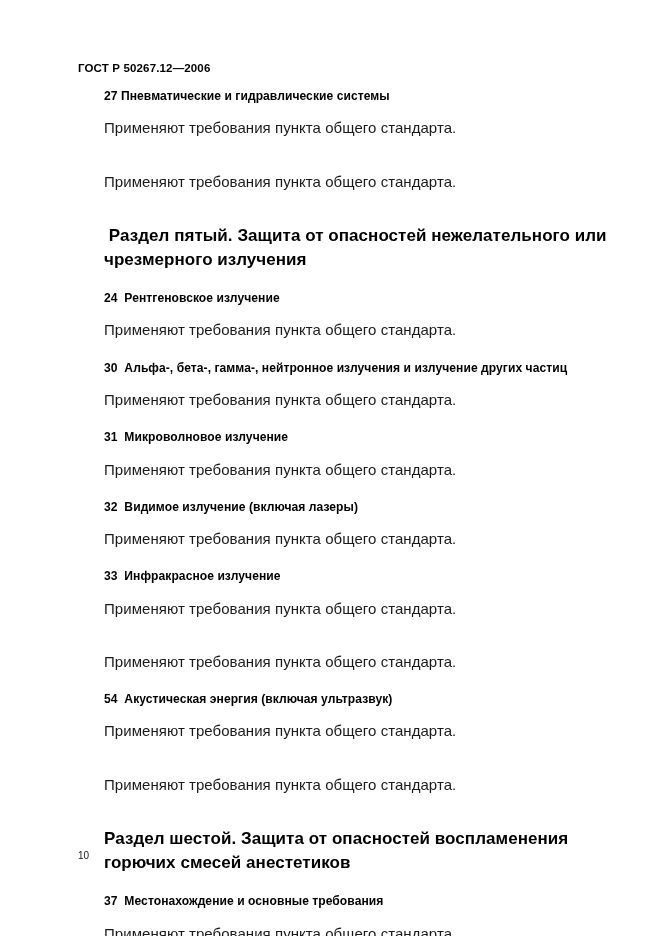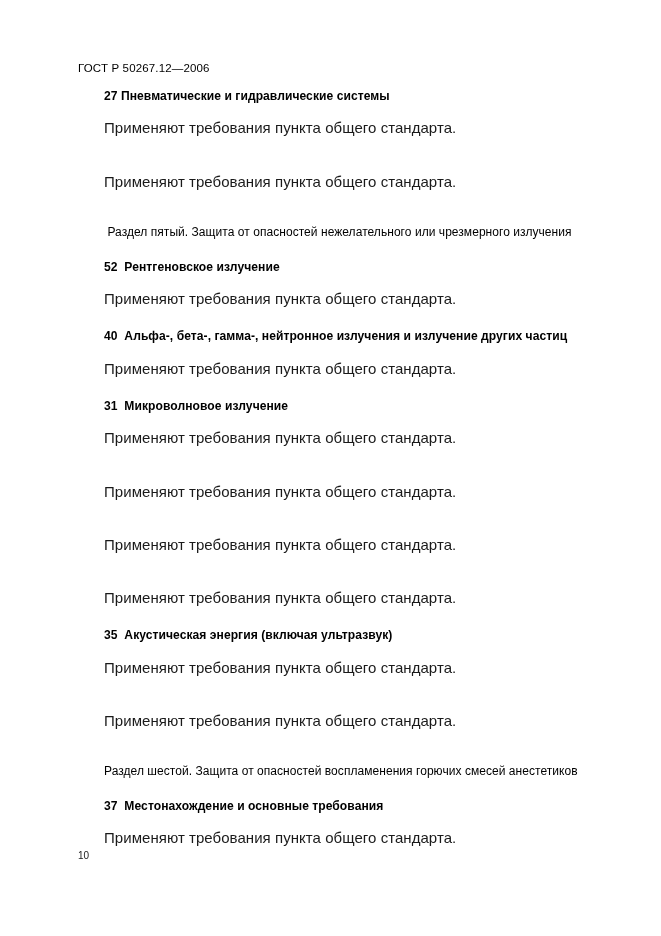--- a/index.html
+++ b/index.html
@@ -19,33 +19,33 @@
     height: 936px;
     background: #ffffff;
     overflow: hidden;
     box-sizing: border-box;
   }
   .doc-header {
     position: absolute;
     left: 78px;
     top: 62px;
     font-size: 11.5px;
-    font-weight: normal;
+    font-weight: bold;
     letter-spacing: 0.15px;
     white-space: nowrap;
   }
   .content {
     position: absolute;
     left: 104px;
     top: 88px;
     width: 520px;
   }
   .part-heading {
-    font-size: 12px;
-    font-weight: normal;
+    font-size: 17px;
+    font-weight: bold;
     line-height: 1.42;
     margin: 0;
     padding: 0;
     letter-spacing: 0.05px;
     white-space: pre-wrap;
   }
   .item-heading {
     font-size: 12.1px;
     font-weight: bold;
     line-height: 1.35;
@@ -89,42 +89,44 @@
   <div class="content">
       <div class="item-heading blk">27 Пневматические и гидравлические системы</div>
       <div class="sp-heading-to-body"></div>
       <div class="body-text blk">Применяют требования пункта общего стандарта.</div>
       <div class="sp-body-to-heading"></div>
       <div class="sp-heading-to-body"></div>
       <div class="body-text blk">Применяют требования пункта общего стандарта.</div>
       <div class="sp-body-to-part"></div>
       <div class="part-heading blk"> Раздел пятый. Защита от опасностей нежелательного или чрезмерного излучения</div>
       <div class="sp-part-to-heading"></div>
-      <div class="item-heading blk">52  Рентгеновское излучение</div>
+      <div class="item-heading blk">24  Рентгеновское излучение</div>
       <div class="sp-heading-to-body"></div>
       <div class="body-text blk">Применяют требования пункта общего стандарта.</div>
       <div class="sp-body-to-heading"></div>
-      <div class="item-heading blk">40  Альфа-, бета-, гамма-, нейтронное излучения и излучение других частиц</div>
+      <div class="item-heading blk">30  Альфа-, бета-, гамма-, нейтронное излучения и излучение других частиц</div>
       <div class="sp-heading-to-body"></div>
       <div class="body-text blk">Применяют требования пункта общего стандарта.</div>
       <div class="sp-body-to-heading"></div>
       <div class="item-heading blk">31  Микроволновое излучение</div>
       <div class="sp-heading-to-body"></div>
       <div class="body-text blk">Применяют требования пункта общего стандарта.</div>
       <div class="sp-body-to-heading"></div>
+      <div class="item-heading blk">32  Видимое излучение (включая лазеры)</div>
+      <div class="sp-heading-to-body"></div>
+      <div class="body-text blk">Применяют требования пункта общего стандарта.</div>
+      <div class="sp-body-to-heading"></div>
+      <div class="item-heading blk">33  Инфракрасное излучение</div>
       <div class="sp-heading-to-body"></div>
       <div class="body-text blk">Применяют требования пункта общего стандарта.</div>
       <div class="sp-body-to-heading"></div>
       <div class="sp-heading-to-body"></div>
       <div class="body-text blk">Применяют требования пункта общего стандарта.</div>
       <div class="sp-body-to-heading"></div>
-      <div class="sp-heading-to-body"></div>
-      <div class="body-text blk">Применяют требования пункта общего стандарта.</div>
-      <div class="sp-body-to-heading"></div>
-      <div class="item-heading blk">35  Акустическая энергия (включая ультразвук)</div>
+      <div class="item-heading blk">54  Акустическая энергия (включая ультразвук)</div>
       <div class="sp-heading-to-body"></div>
       <div class="body-text blk">Применяют требования пункта общего стандарта.</div>
       <div class="sp-body-to-heading"></div>
       <div class="sp-heading-to-body"></div>
       <div class="body-text blk">Применяют требования пункта общего стандарта.</div>
       <div class="sp-body-to-part"></div>
       <div class="part-heading blk">Раздел шестой. Защита от опасностей воспламенения горючих смесей анестетиков</div>
       <div class="sp-part-to-heading"></div>
       <div class="item-heading blk">37  Местонахождение и основные требования</div>
       <div class="sp-heading-to-body"></div>

